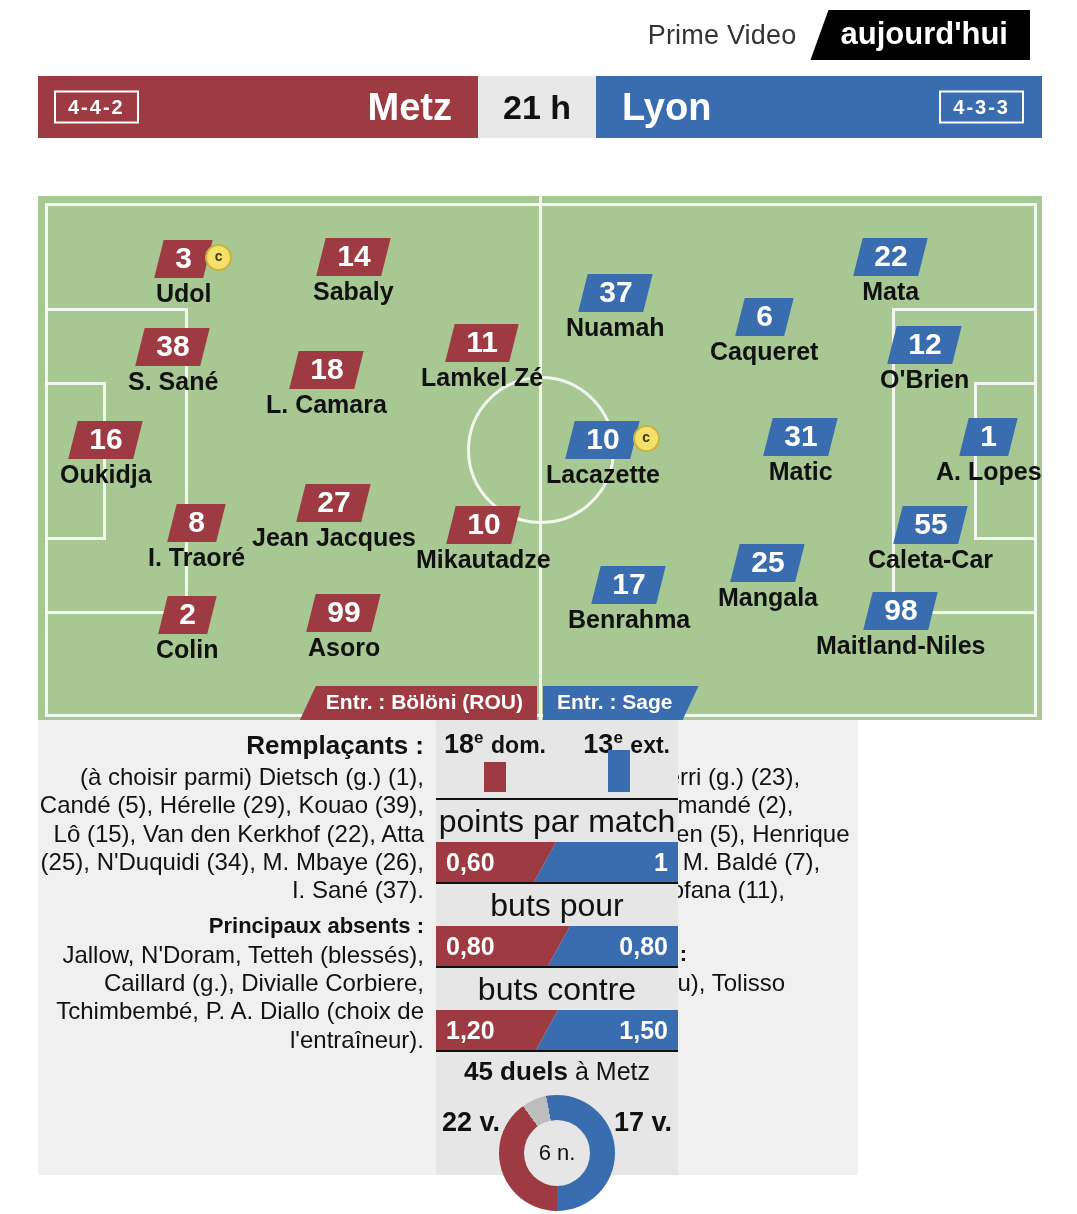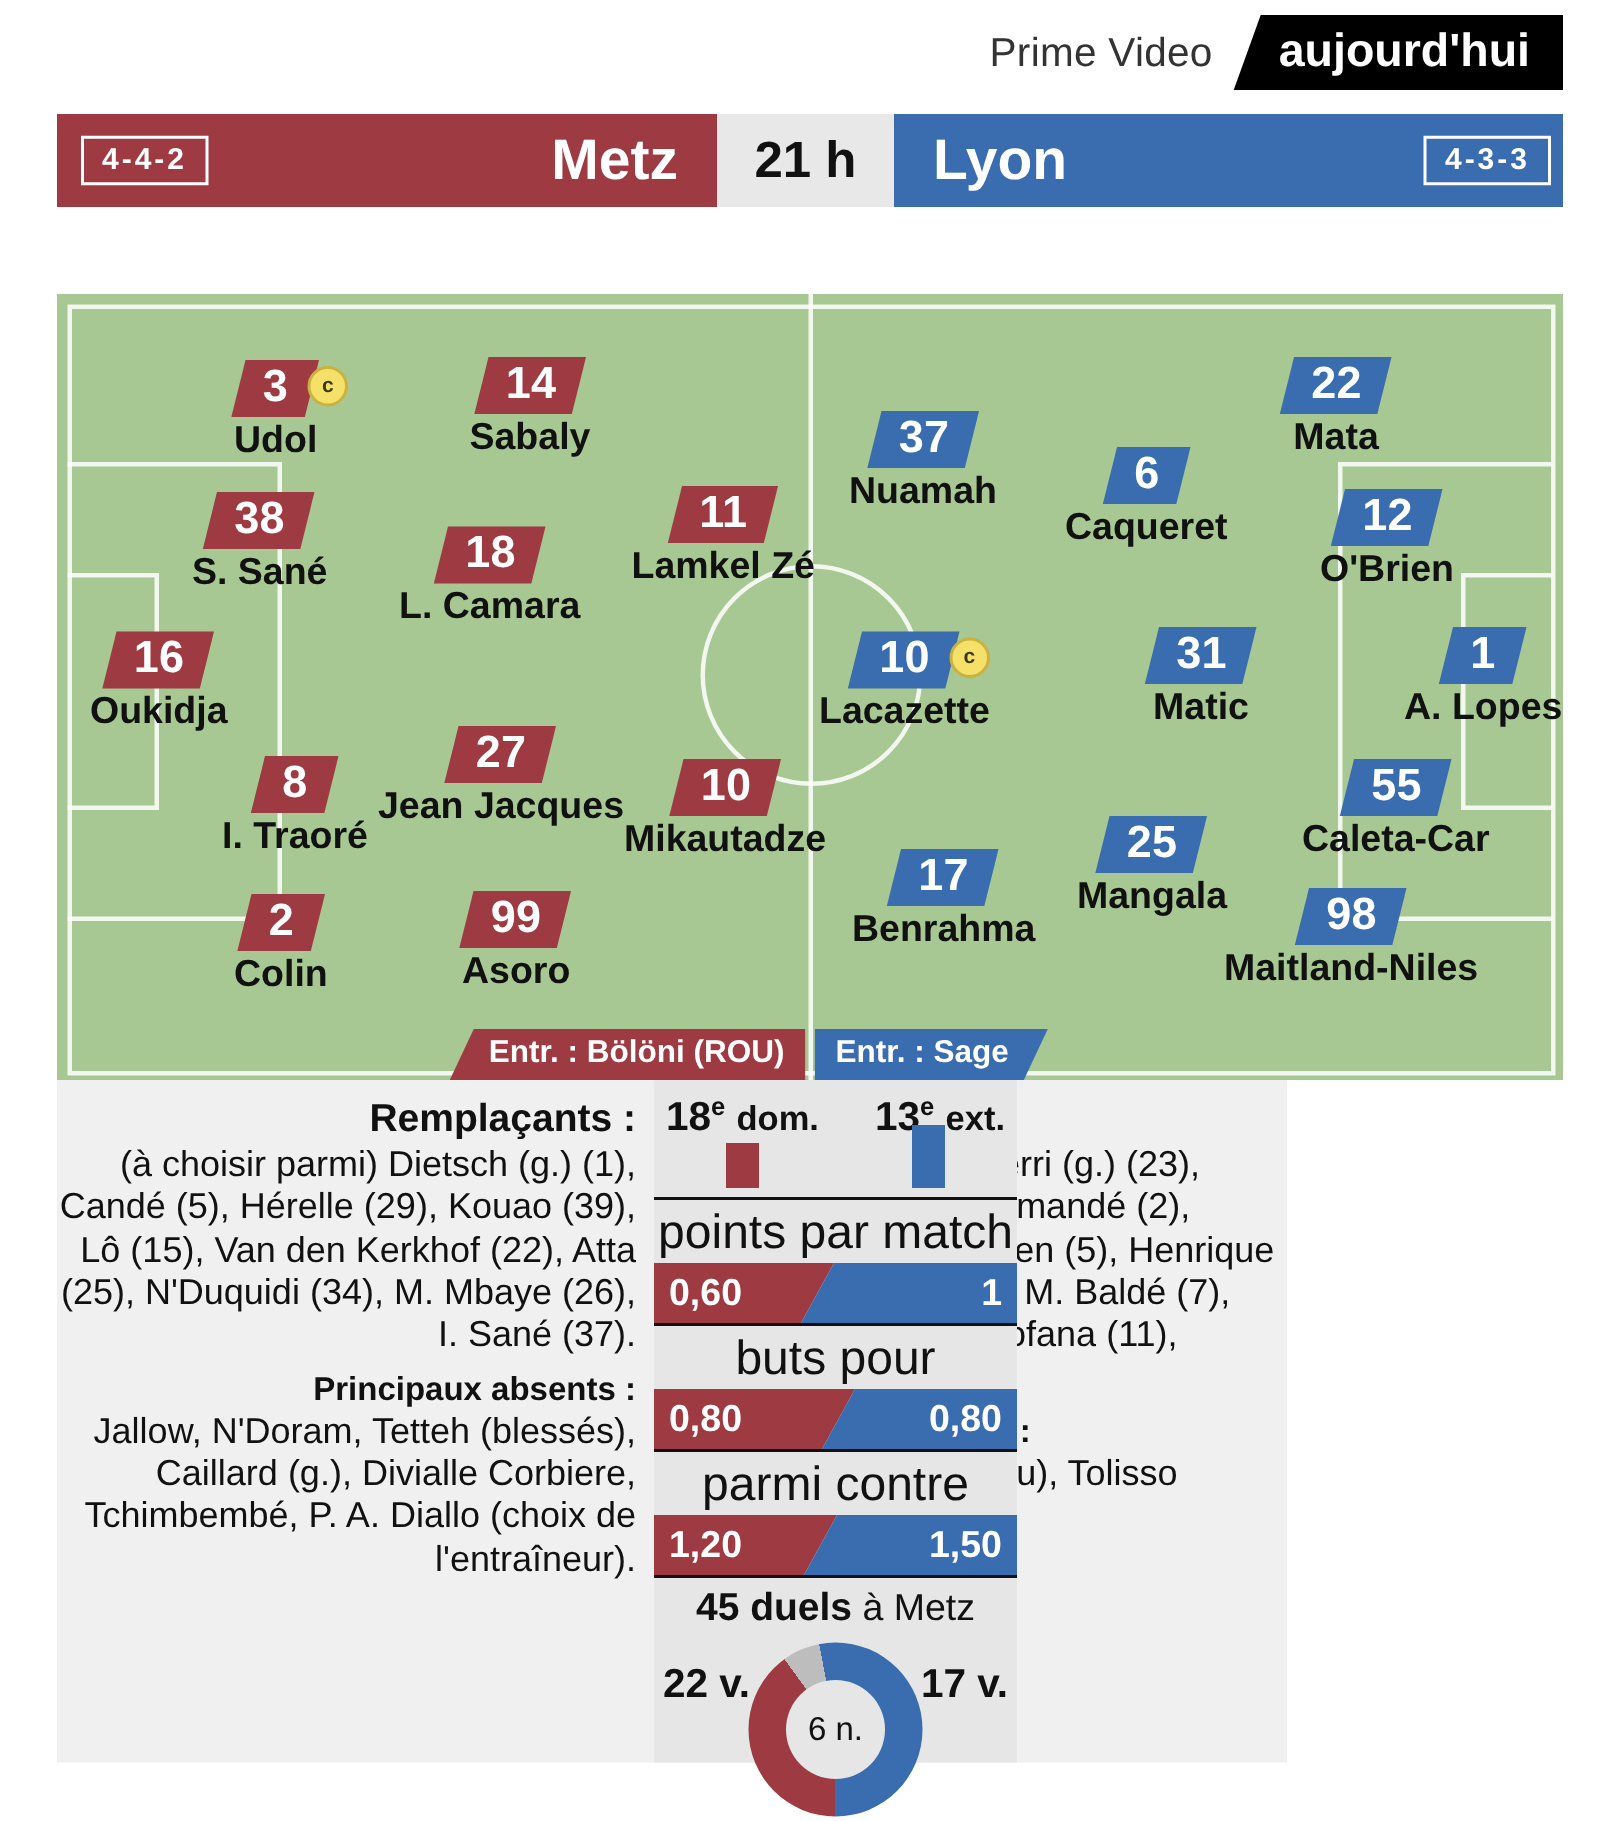--- a/index.html
+++ b/index.html
@@ -16,39 +16,39 @@
   
   .broadcast {
     position:absolute; top:0; left:0; width:1077px; height:70px;
     display:flex; align-items:center; justify-content:flex-end;
   }
   .broadcast-name {
     font-size:27px; color:#333; margin-right:14px; letter-spacing:0.2px;
   }
   .today-tag {
     background:#000; color:#fff; font-weight:bold; font-size:31px;
-    padding:6px 22px 8px 30px; margin-right:35px;
+    padding:6px 22px 8px 30px; margin-right:47px;
     clip-path: polygon(18px 0, 100% 0, 100% 100%, 0 100%);
   }
 
   
   .header {
     position:absolute; top:76px; left:38px; width:1004px; height:62px;
     display:flex; align-items:stretch;
   }
   .team-band { display:flex; align-items:center; position:relative; }
   .home-band { background:#9e3b42; width:440px; justify-content:flex-end; }
   .time-band { background:#e8e8e8; width:118px; justify-content:center; display:flex; align-items:center; }
   .away-band { background:#3a6cb0; width:446px; justify-content:flex-start; }
   .formation-box {
     border:2px solid #fff; color:#fff; font-weight:bold; font-size:20px;
     padding:3px 12px; letter-spacing:2px;
   }
   .home-formation { position:absolute; left:16px; top:50%; transform:translateY(-50%); }
-  .away-formation { position:absolute; right:8px; top:50%; transform:translateY(-50%); }
+  .away-formation { position:absolute; right:18px; top:50%; transform:translateY(-50%); }
   .team-name { color:#fff; font-size:38px; font-weight:bold; }
   .home-name { margin-right:26px; }
   .away-name { margin-left:26px; }
   .kickoff { font-size:34px; font-weight:bold; color:#111; }
 
   
   .referee {
     position:absolute; top:138px; left:38px; width:1004px; height:58px;
     background:#efefef; display:flex; align-items:center; justify-content:center;
     font-size:25px; color:#1a1a1a;
@@ -359,21 +359,21 @@
         <div class="lhs" style="width:110px; clip-path: polygon(0 0, 100% 0, calc(100% - 22px) 100%, 0 100%);">0,60</div>
         <div class="rhs" style="margin-left:-22px; clip-path: polygon(22px 0, 100% 0, 100% 100%, 0 100%);">1</div>
       </div>
 
       <div class="stat-label">buts pour</div>
       <div class="stat-bar">
         <div class="lhs" style="width:124px; clip-path: polygon(0 0, 100% 0, calc(100% - 22px) 100%, 0 100%);">0,80</div>
         <div class="rhs" style="margin-left:-22px; clip-path: polygon(22px 0, 100% 0, 100% 100%, 0 100%);">0,80</div>
       </div>
 
-      <div class="stat-label">parmi contre</div>
+      <div class="stat-label">buts contre</div>
       <div class="stat-bar">
         <div class="lhs" style="width:112px; clip-path: polygon(0 0, 100% 0, calc(100% - 22px) 100%, 0 100%);">1,20</div>
         <div class="rhs" style="margin-left:-22px; clip-path: polygon(22px 0, 100% 0, 100% 100%, 0 100%);">1,50</div>
       </div>
 
       <div class="duels-label">
         <b>45 duels</b>
         <span>à Metz</span>
       </div>
 

